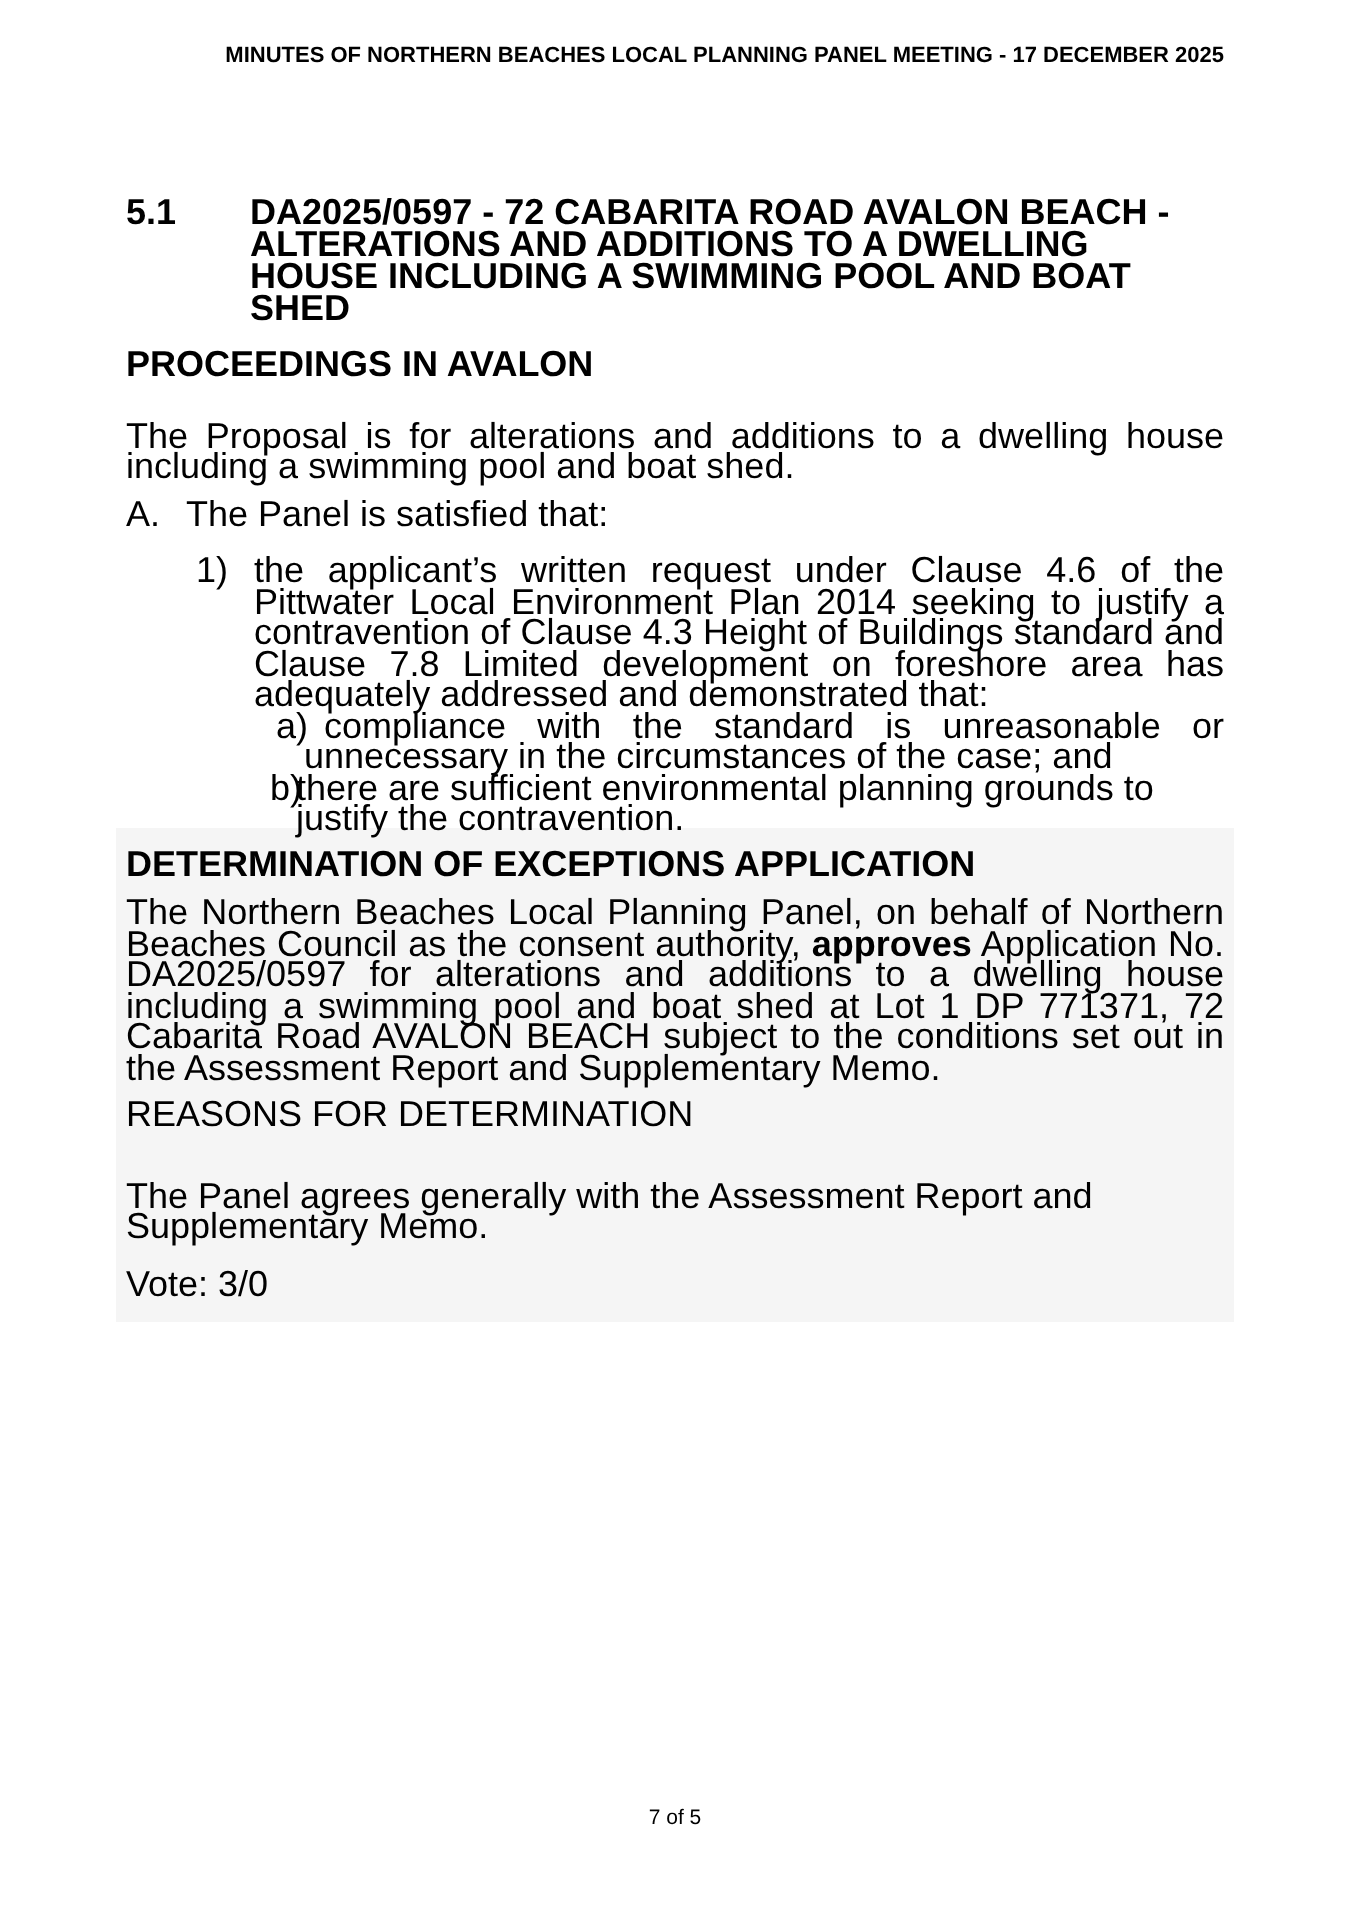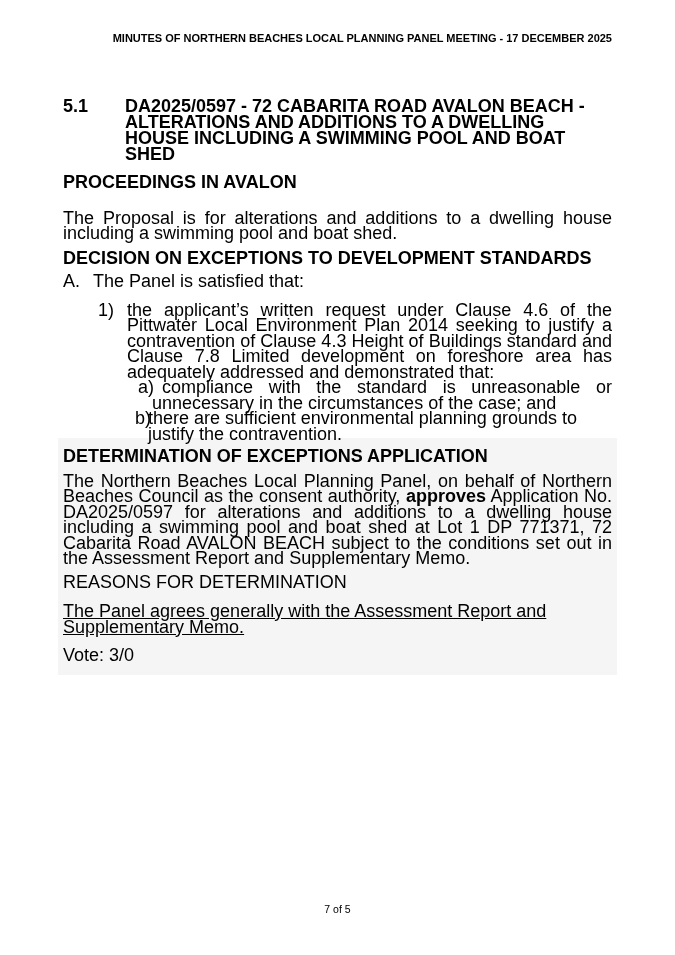--- a/index.html
+++ b/index.html
@@ -7,21 +7,21 @@
     position: relative;
     width: 675px;
     height: 955px;
     background: #ffffff;
     color: #000000;
     font-family: "Liberation Sans", sans-serif;
     overflow: hidden;
   }
   .doc-header {
     position: absolute;
-    top: 32px;
+    top: 22px;
     left: 63px;
     width: 549px;
     text-align: right;
     font-weight: bold;
     font-size: 11px;
     line-height: 13px;
     white-space: nowrap;
   }
   .content {
     position: absolute;
@@ -56,21 +56,21 @@
   .row-suba .txt { flex: 1; text-align: justify; text-indent: 10px; }
   .row-subb { padding-left: 72px; }
   .row-subb .lbl { width: 13px; flex: none; }
   .row-subb .txt { flex: 1; }
   .highlight {
     margin: -4px -5px 0 -5px;
     padding: 11px 5px;
   }
   .para-det { margin-top: 9px; }
   .plain-h { margin-top: 8px; }
-  .para-reasons { margin-top: 14px; text-decoration: underline; }
+  .para-reasons { margin-top: 25px; }
   .vote { margin-top: 13px; }
   .doc-footer {
     position: absolute;
     top: 903px;
     left: 0;
     width: 675px;
     text-align: center;
     font-size: 10.5px;
     line-height: 13px;
   }
@@ -86,21 +86,20 @@
 
     <div class="item-heading">
       <span class="item-num">5.1</span>
       <span class="item-title">DA2025/0597 - 72 CABARITA ROAD AVALON BEACH - ALTERATIONS AND ADDITIONS TO A DWELLING HOUSE INCLUDING A SWIMMING POOL AND BOAT SHED</span>
     </div>
 
     <div class="h2 mt-proceedings">PROCEEDINGS IN AVALON</div>
 
     <p class="para para-proposal">The Proposal is for alterations and additions to a dwelling house including a swimming pool and boat shed.</p>
 
-    <div class="h2 mt-decision">DECISION ON EXCEPTIONS TO DEVELOPMENT STANDARDS</div>
 
     <div class="row row-a">
       <span class="lbl">A.</span>
       <span class="txt">The Panel is satisfied that:</span>
     </div>
 
     <div class="row row-1">
       <span class="lbl">1)</span>
       <span class="txt">the applicant’s written request under Clause 4.6 of the Pittwater Local Environment Plan 2014 seeking to justify a contravention of Clause 4.3 Height of Buildings standard and Clause 7.8 Limited development on foreshore area has adequately addressed and demonstrated that:</span>
     </div>

